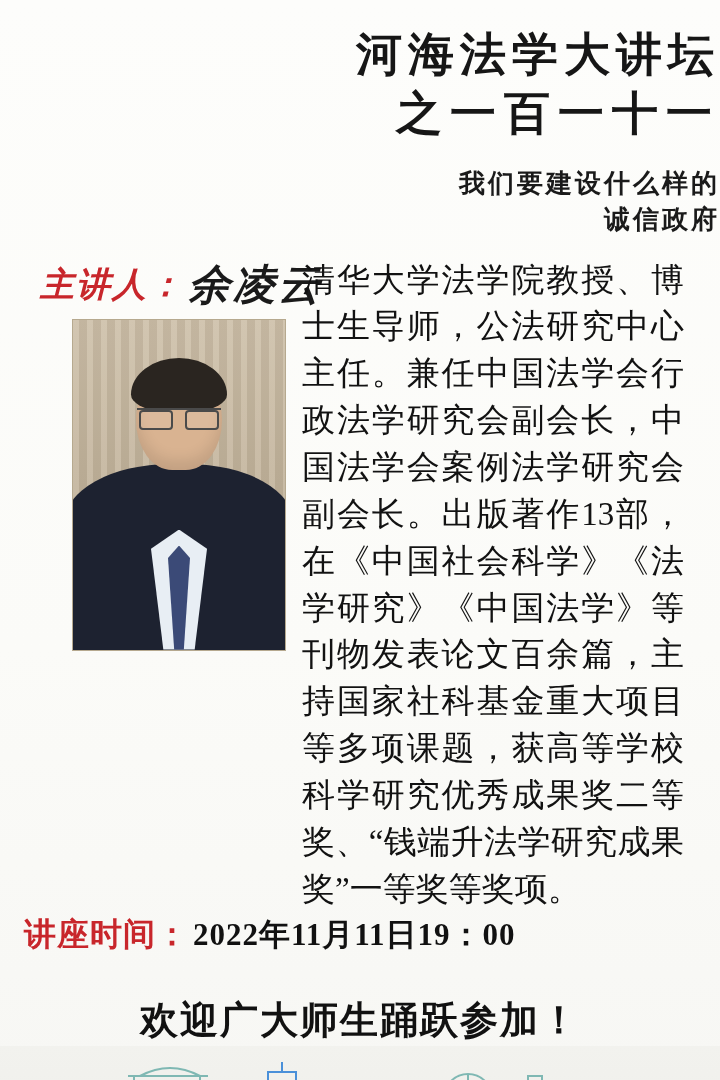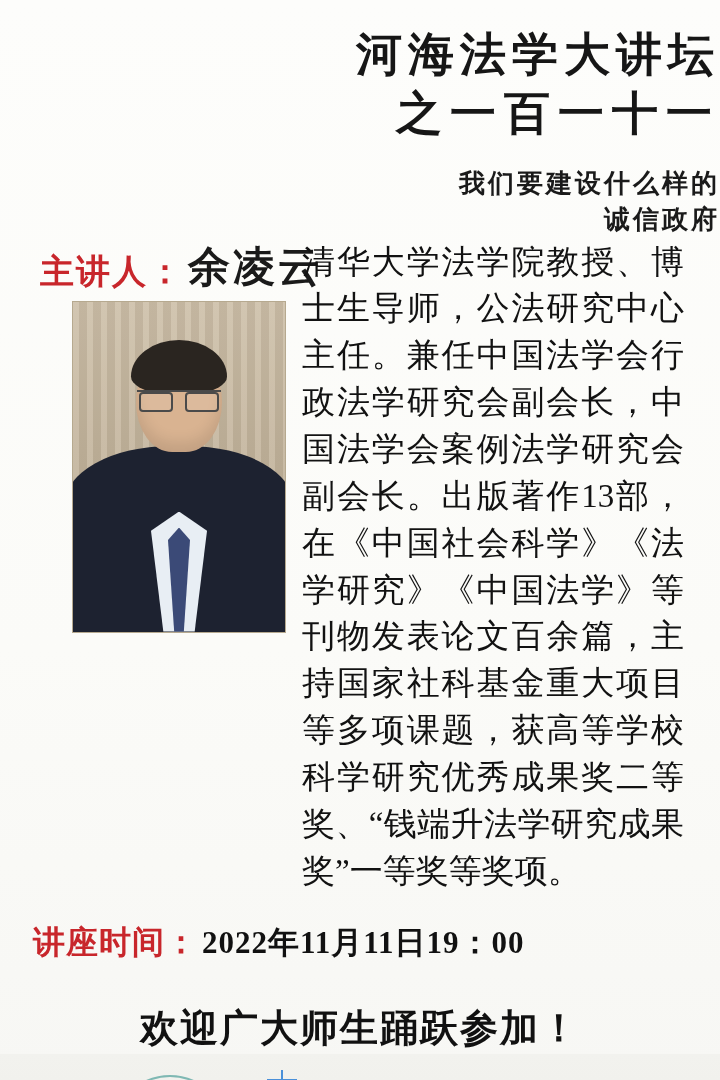--- a/index.html
+++ b/index.html
@@ -49,23 +49,25 @@
     color: #1a1a1a;
     line-height: 1.4;
     letter-spacing: 3px;
   }
   .lecture-title .l2 {
     display: block;
   }
 
   
   .speaker-row {
+    margin-top: 18px;
     padding-left: 40px;
     display: flex;
-    align-items: flex-end;
+    align-items: center;
+    font-style: italic;
   }
   .speaker-label {
     font-size: 34px;
     font-weight: bold;
     color: #c8262b;
     letter-spacing: 2px;
     white-space: nowrap;
   }
   .speaker-name {
     font-size: 42px;
@@ -185,22 +187,21 @@
     color: #121212;
     text-align: justify;
     letter-spacing: 0px;
     font-family: "Liberation Serif", "DejaVu Serif", serif;
     font-weight: 500;
     margin-top: -62px;
   }
 
   
   .info {
-    margin-top: 26px;
-    padding-left: 33px;
+    padding-left: 24px;
   }
   .info-row {
     display: flex;
     align-items: baseline;
     margin-bottom: 18px;
   }
   .info-label {
     font-size: 32px;
     font-weight: bold;
     color: #c8262b;

